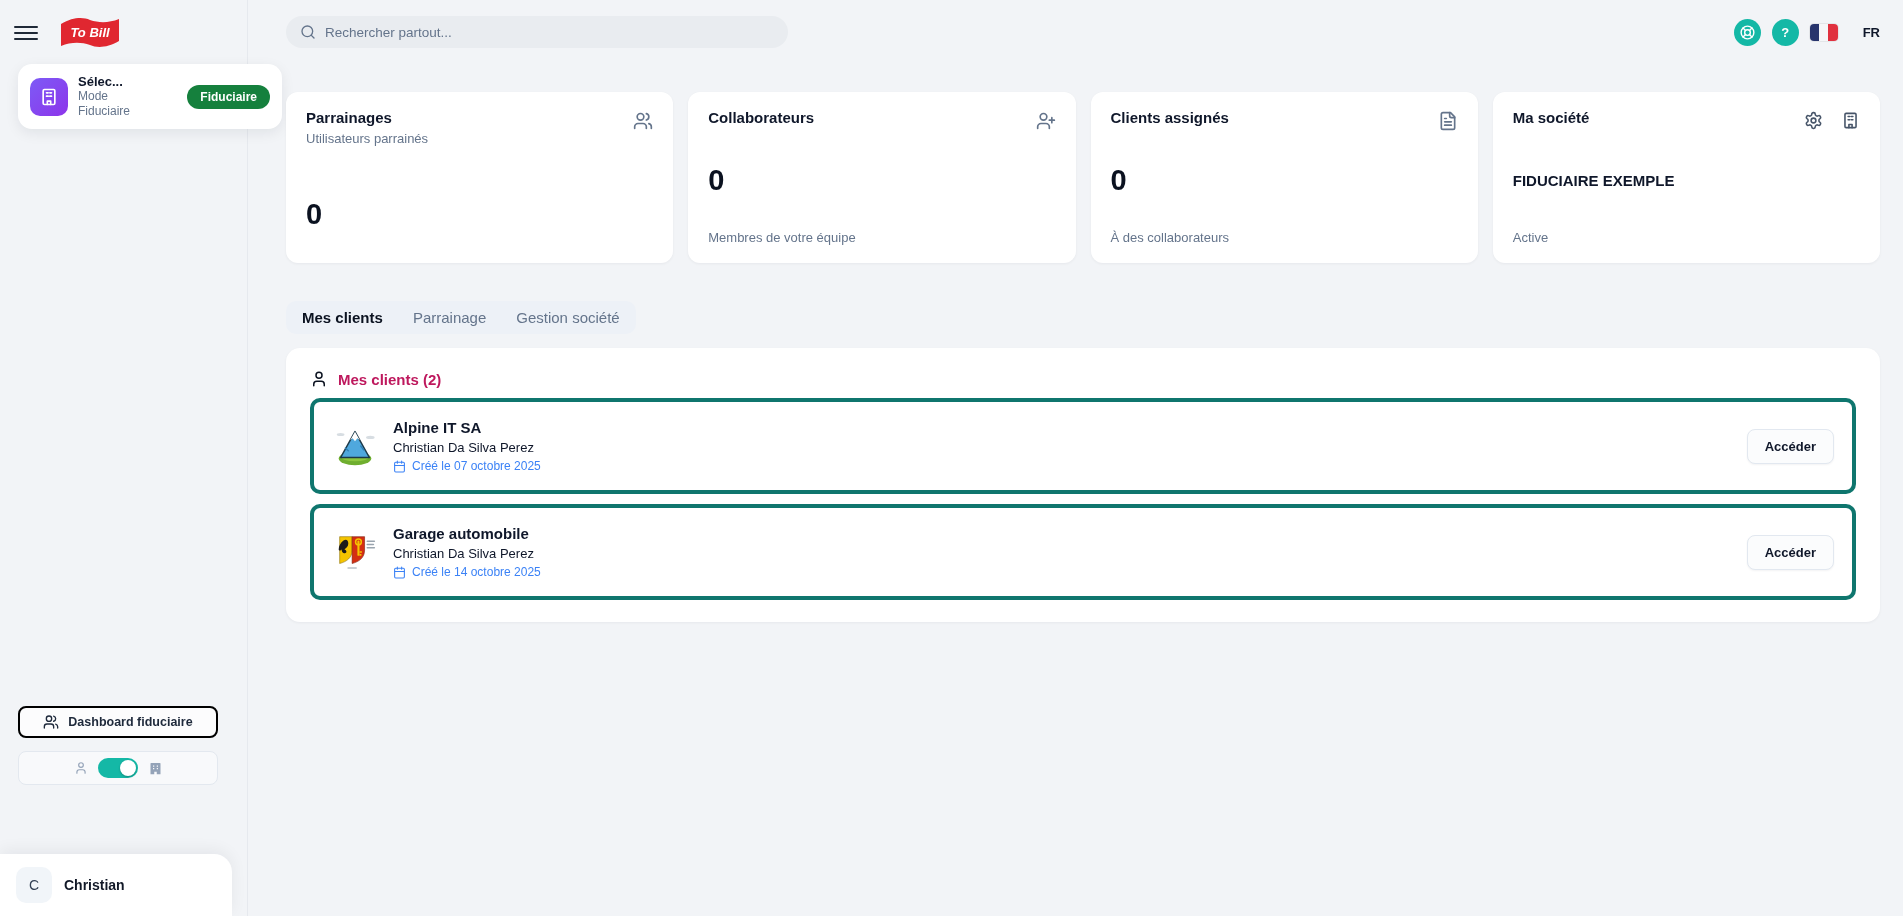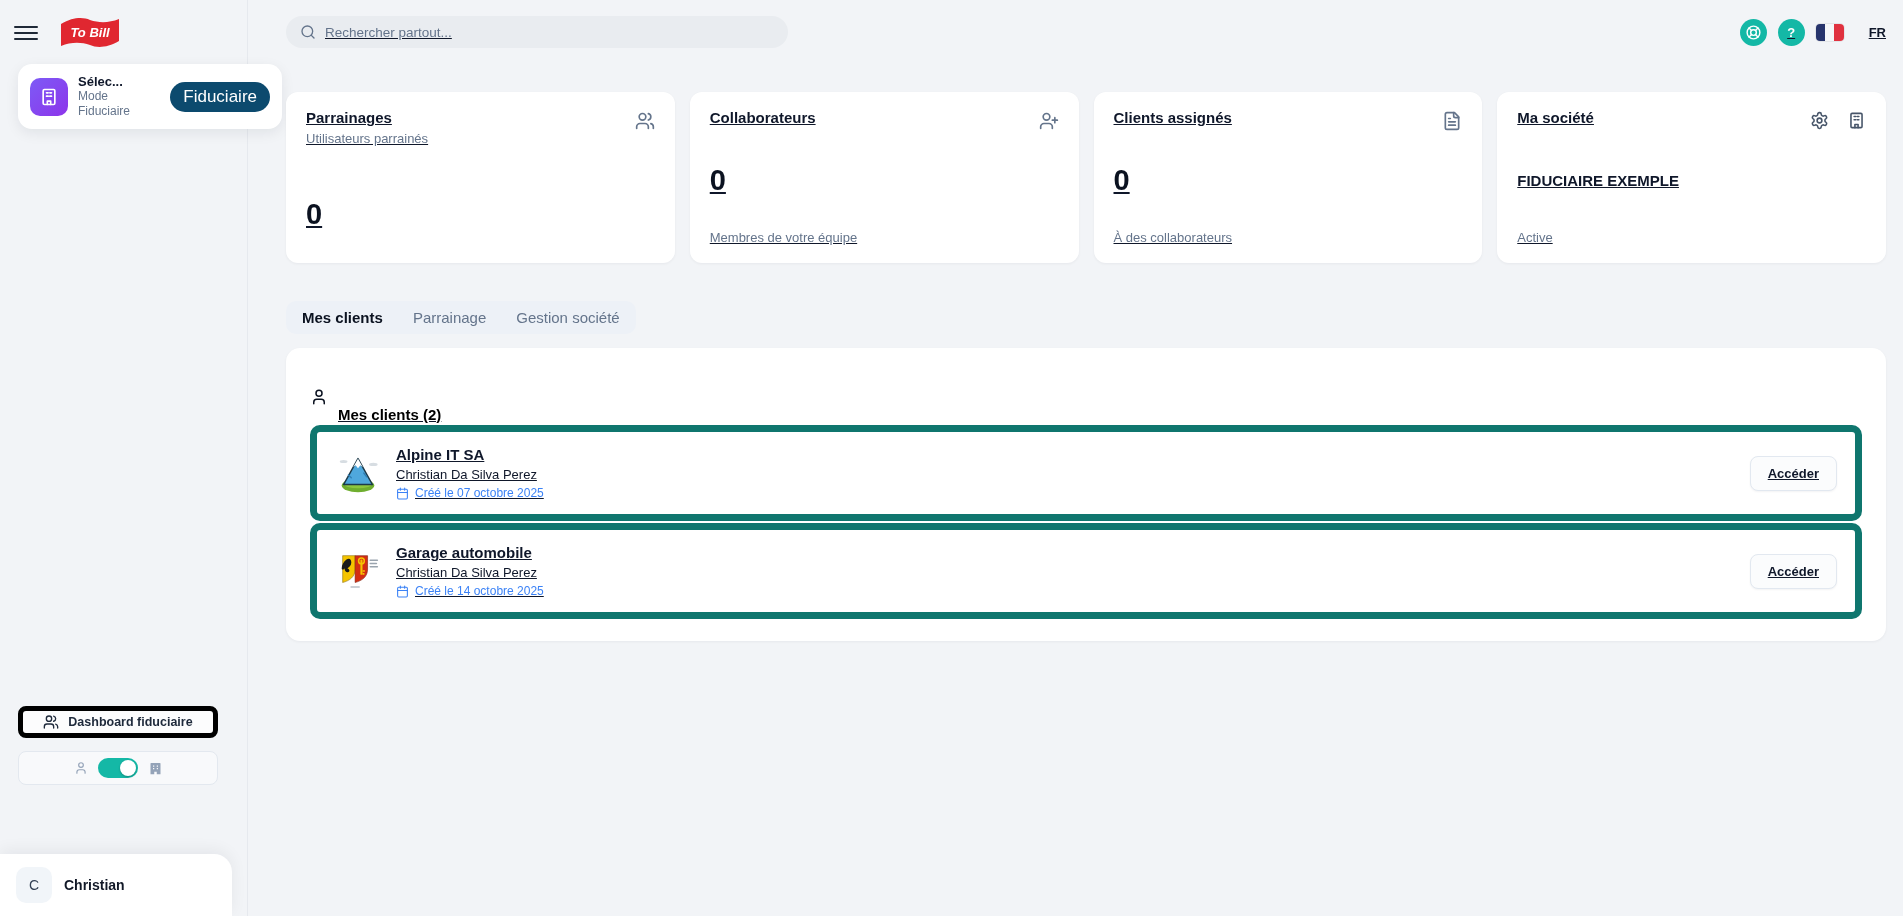--- a/index.html
+++ b/index.html
@@ -32,27 +32,27 @@
   }
   .selector-icon {
     width:38px; height:38px; flex:0 0 38px; border-radius:10px;
     background:linear-gradient(135deg,#7d5bf6,#8d34ea);
     display:flex; align-items:center; justify-content:center; color:#fff;
   }
   .selector-text { min-width:0; }
   .selector-title { font-size:13px; font-weight:700; color:#0f172a; white-space:nowrap; }
   .selector-sub { font-size:12px; color:#64748b; line-height:1.25; width:62px; }
   .selector-badge {
-    margin-left:auto; background:#0c4a6e; color:#fff; font-size:17px; font-weight:400;
+    margin-left:auto; background:#15803d; color:#fff; font-size:12px; font-weight:700;
     padding:5px 13px; border-radius:999px; white-space:nowrap;
   }
 
   .dash-btn {
     position:absolute; left:18px; top:706px; width:200px; height:32px;
-    background:rgba(255,255,255,.75); border:5px solid #000000; border-radius:8px;
+    background:rgba(255,255,255,.75); border:2px solid #000000; border-radius:8px;
     display:flex; align-items:center; justify-content:center; gap:9px;
     font-size:12.5px; font-weight:600; color:#1e293b; cursor:pointer;
   }
   .mode-toggle-card {
     position:absolute; left:18px; top:751px; width:200px; height:34px;
     background:rgba(255,255,255,.45); border:1px solid #e3e8ef; border-radius:8px;
     display:flex; align-items:center; justify-content:center; gap:10px;
   }
   .toggle {
     width:40px; height:20px; border-radius:999px; background:#14b8a6; position:relative; cursor:pointer;
@@ -70,21 +70,21 @@
     display:flex; align-items:center; gap:12px; padding:0 16px; cursor:pointer;
   }
   .avatar {
     width:36px; height:36px; border-radius:10px; background:#f1f5f9;
     display:flex; align-items:center; justify-content:center;
     font-size:14px; color:#334155;
   }
   .user-name { font-size:14px; font-weight:700; color:#111827; }
 
   
-  .main { position:absolute; left:248px; top:0; right:0; bottom:0; padding:0 17px 0 38px;text-decoration:underline; }
+  .main { position:absolute; left:248px; top:0; right:0; bottom:0; padding:0 23px 0 38px; }
   .topbar { height:64px; display:flex; align-items:center; justify-content:space-between; }
   .search-box {
     width:502px; height:32px; background:#e9ecf0; border-radius:999px;
     display:flex; align-items:center; gap:9px; padding:0 14px; color:#64748b;
   }
   .search-box input {
     border:none; outline:none; background:transparent; flex:1;
     font-size:13.5px; color:#334155; font-family:"Liberation Sans",sans-serif;
   }
   .search-box input::placeholder { color:#64748b; }
@@ -124,23 +124,23 @@
   }
   .tab { font-size:15px; color:#64748b; font-weight:500; cursor:pointer; white-space:nowrap; }
   .tab.active { color:#0b1220; font-weight:700; }
 
   
   .clients-panel {
     margin-top:14px; background:#fff; border-radius:14px; padding:22px 24px;
     box-shadow:0 1px 3px rgba(15,23,42,.05);
   }
   .clients-header { display:flex; align-items:center; gap:10px; }
-  .clients-header .title { font-size:15px; font-weight:700; color:#000000;margin-top:36px; }
+  .clients-header .title { font-size:15px; font-weight:700; color:#be185d; }
   .client-row {
-    margin-top:2px; border:7px solid #0f766e; border-radius:10px;
+    margin-top:10px; border:4px solid #0f766e; border-radius:10px;
     padding:13px 18px; display:flex; align-items:center; justify-content:space-between;
     background:#fff; min-height:96px;
   }
   .client-left { display:flex; align-items:center; gap:15px; }
   .client-logo { width:46px; height:46px; flex:0 0 46px; }
   .client-name { font-size:15px; font-weight:700; color:#0f172a; }
   .client-owner { font-size:13px; color:#0f172a; margin-top:4px; }
   .client-created { font-size:12px; color:#3b82f6; margin-top:4px; display:flex; align-items:center; gap:6px; }
   .access-btn {
     font-size:13px; font-weight:600; color:#0f172a; background:#fbfcfd;

